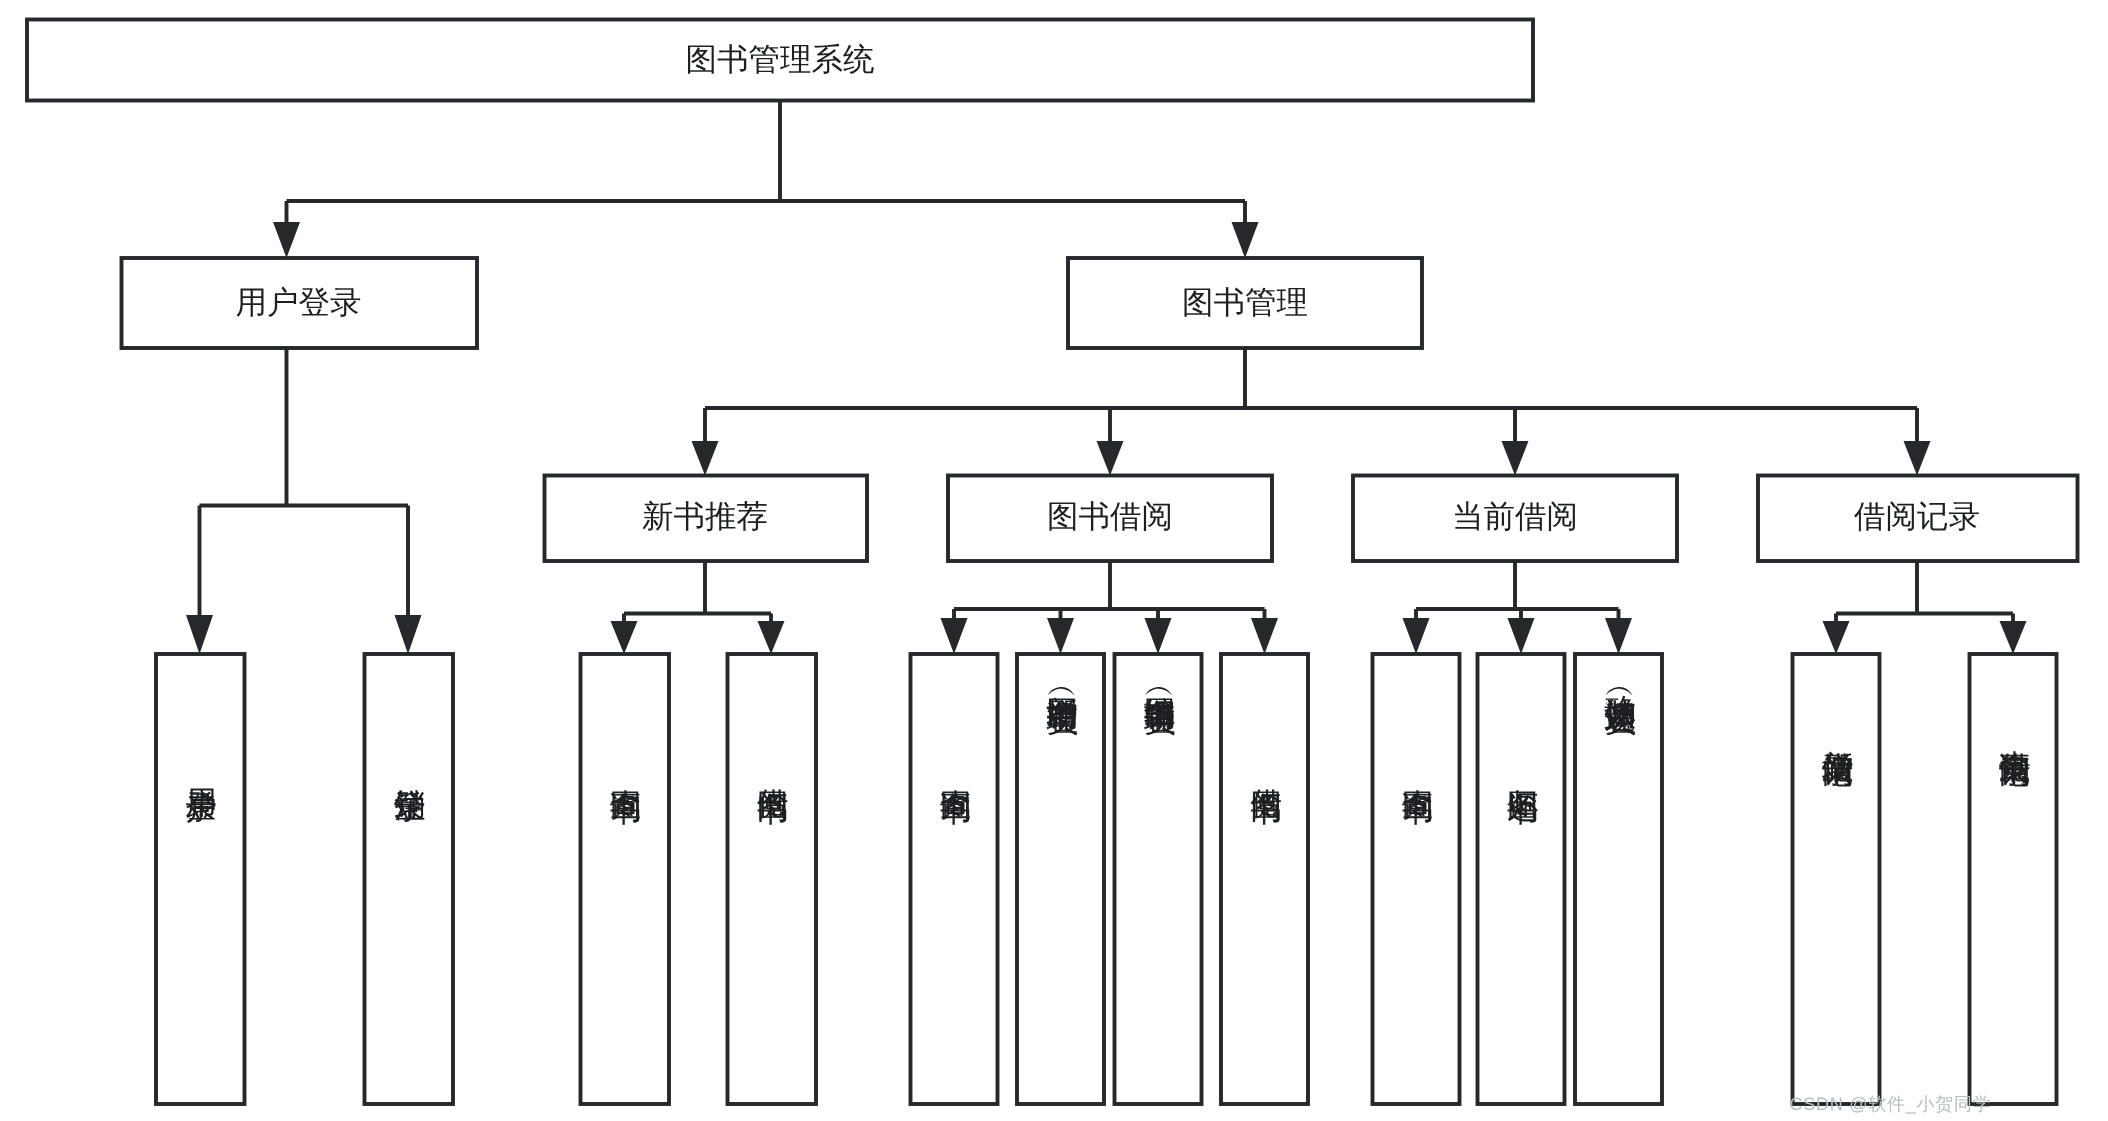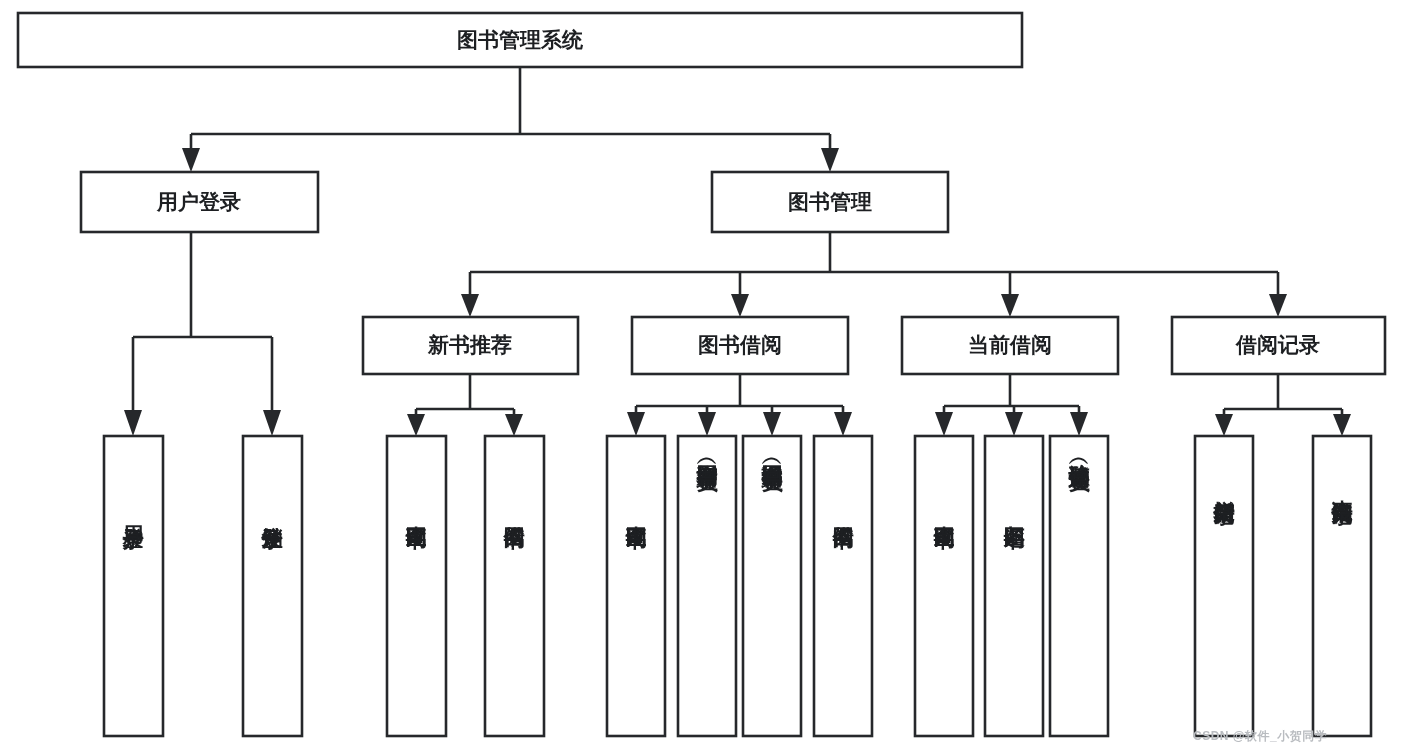--- a/index.html
+++ b/index.html
@@ -11,21 +11,20 @@
     width: 1405px;
     height: 747px;
     font-family: "Liberation Sans", "DejaVu Sans", sans-serif;
     overflow: hidden;
   }
   #diagram-root {
     position: relative;
     width: 1405px;
     height: 638px;
     background: #ffffff;
-    font-weight: bold;
   }
   svg.flow {
     position: absolute;
     top: 0;
     left: 0;
     width: 1405px;
     height: 747px;
   }
   .node-box {
     fill: #ffffff;

